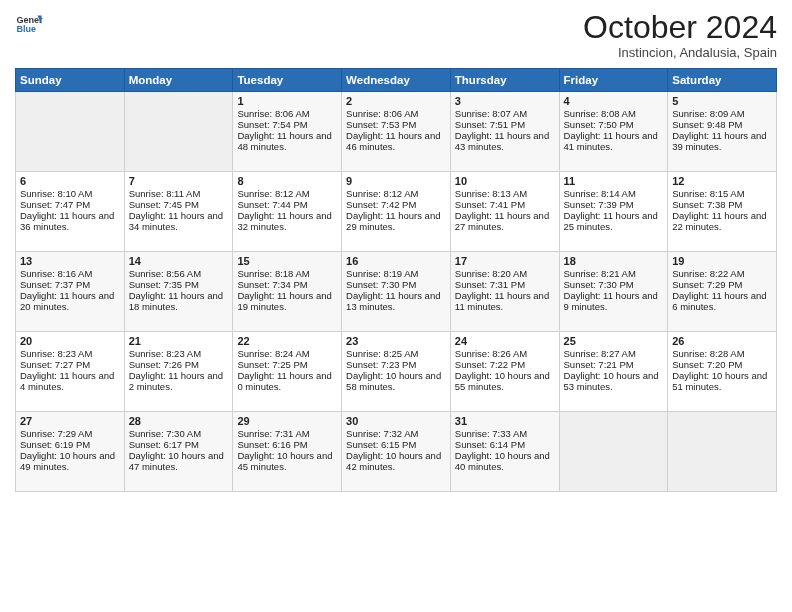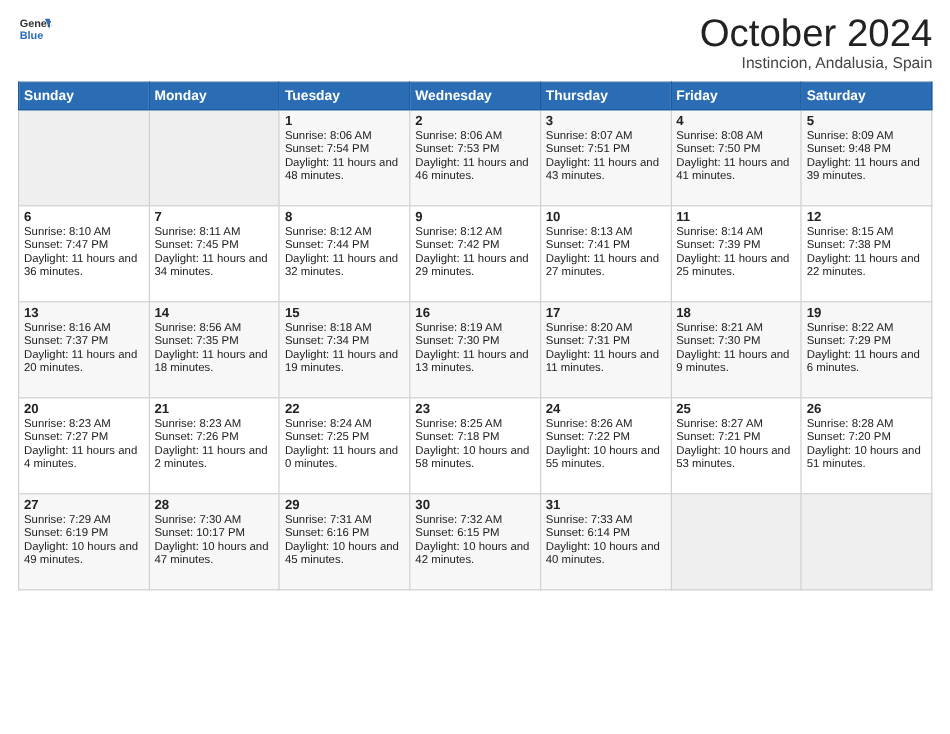--- a/index.html
+++ b/index.html
@@ -137,28 +137,28 @@
           <td><span class="day-num">15</span><span>Sunrise: 8:18 AM</span><br><span>Sunset: 7:34 PM</span><br><span>Daylight: 11 hours and 19 minutes.</span></td>
           <td><span class="day-num">16</span><span>Sunrise: 8:19 AM</span><br><span>Sunset: 7:30 PM</span><br><span>Daylight: 11 hours and 13 minutes.</span></td>
           <td><span class="day-num">17</span><span>Sunrise: 8:20 AM</span><br><span>Sunset: 7:31 PM</span><br><span>Daylight: 11 hours and 11 minutes.</span></td>
           <td><span class="day-num">18</span><span>Sunrise: 8:21 AM</span><br><span>Sunset: 7:30 PM</span><br><span>Daylight: 11 hours and 9 minutes.</span></td>
           <td><span class="day-num">19</span><span>Sunrise: 8:22 AM</span><br><span>Sunset: 7:29 PM</span><br><span>Daylight: 11 hours and 6 minutes.</span></td>
         </tr>
         <tr>
           <td><span class="day-num">20</span><span>Sunrise: 8:23 AM</span><br><span>Sunset: 7:27 PM</span><br><span>Daylight: 11 hours and 4 minutes.</span></td>
           <td><span class="day-num">21</span><span>Sunrise: 8:23 AM</span><br><span>Sunset: 7:26 PM</span><br><span>Daylight: 11 hours and 2 minutes.</span></td>
           <td><span class="day-num">22</span><span>Sunrise: 8:24 AM</span><br><span>Sunset: 7:25 PM</span><br><span>Daylight: 11 hours and 0 minutes.</span></td>
-          <td><span class="day-num">23</span><span>Sunrise: 8:25 AM</span><br><span>Sunset: 7:18 PM</span><br><span>Daylight: 10 hours and 58 minutes.</span></td>
+          <td><span class="day-num">23</span><span>Sunrise: 8:25 AM</span><br><span>Sunset: 7:23 PM</span><br><span>Daylight: 10 hours and 58 minutes.</span></td>
           <td><span class="day-num">24</span><span>Sunrise: 8:26 AM</span><br><span>Sunset: 7:22 PM</span><br><span>Daylight: 10 hours and 55 minutes.</span></td>
           <td><span class="day-num">25</span><span>Sunrise: 8:27 AM</span><br><span>Sunset: 7:21 PM</span><br><span>Daylight: 10 hours and 53 minutes.</span></td>
           <td><span class="day-num">26</span><span>Sunrise: 8:28 AM</span><br><span>Sunset: 7:20 PM</span><br><span>Daylight: 10 hours and 51 minutes.</span></td>
         </tr>
         <tr>
           <td><span class="day-num">27</span><span>Sunrise: 7:29 AM</span><br><span>Sunset: 6:19 PM</span><br><span>Daylight: 10 hours and 49 minutes.</span></td>
-          <td><span class="day-num">28</span><span>Sunrise: 7:30 AM</span><br><span>Sunset: 10:17 PM</span><br><span>Daylight: 10 hours and 47 minutes.</span></td>
+          <td><span class="day-num">28</span><span>Sunrise: 7:30 AM</span><br><span>Sunset: 6:17 PM</span><br><span>Daylight: 10 hours and 47 minutes.</span></td>
           <td><span class="day-num">29</span><span>Sunrise: 7:31 AM</span><br><span>Sunset: 6:16 PM</span><br><span>Daylight: 10 hours and 45 minutes.</span></td>
           <td><span class="day-num">30</span><span>Sunrise: 7:32 AM</span><br><span>Sunset: 6:15 PM</span><br><span>Daylight: 10 hours and 42 minutes.</span></td>
           <td><span class="day-num">31</span><span>Sunrise: 7:33 AM</span><br><span>Sunset: 6:14 PM</span><br><span>Daylight: 10 hours and 40 minutes.</span></td>
           <td class="empty-cell"></td>
           <td class="empty-cell"></td>
         </tr>
       </tbody>
   </table>
 </div>
 

